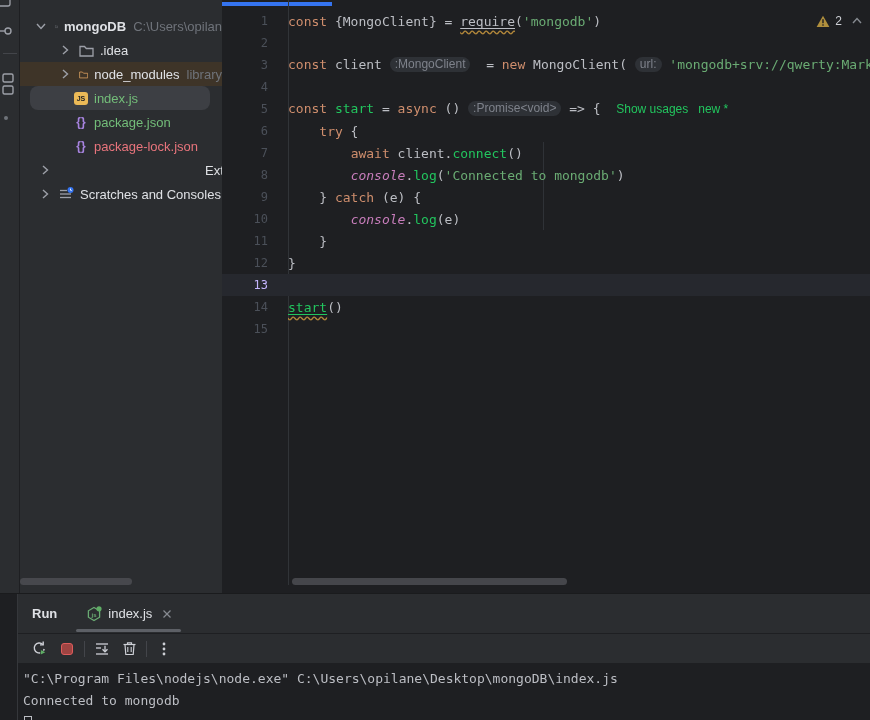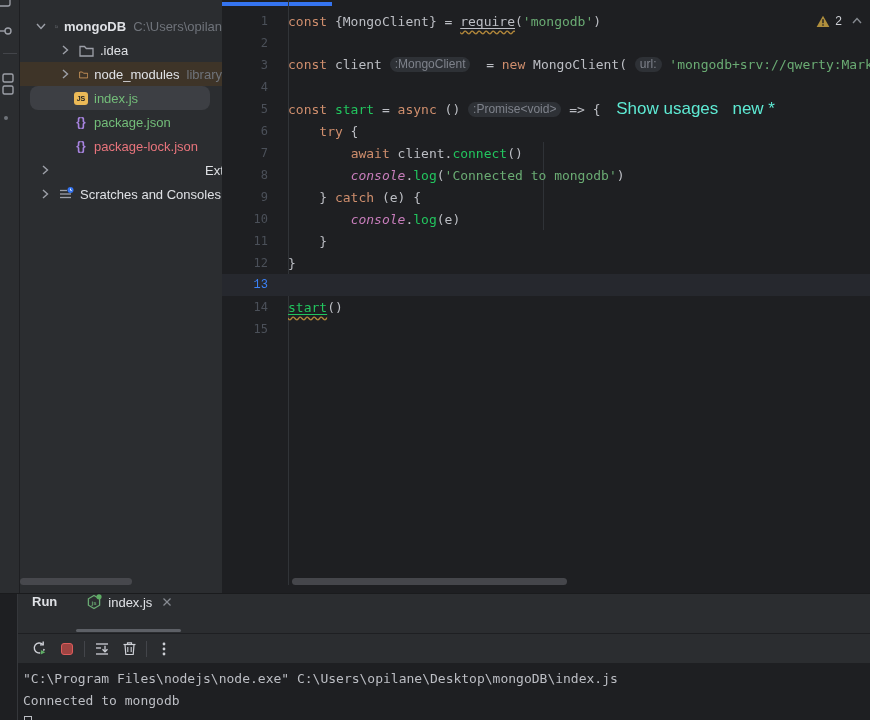--- a/index.html
+++ b/index.html
@@ -33,47 +33,47 @@
 
   
   #editor { position:absolute; left:222px; top:0; width:648px; height:585px; background:#1e1f22; overflow:hidden; }
   #tab-stripe { position:absolute; left:0; top:2px; width:110px; height:4px; background:#3574f0; }
   #gutter-border { position:absolute; left:66px; top:0; width:1px; height:585px; background:#313438; }
   #code-rows { position:absolute; left:0; top:10px; width:100%; }
   .crow { position:relative; height:22px; display:flex; align-items:center; }
   .crow.current { background:#26282e; }
   .lnum { flex:0 0 66px; text-align:right; padding-right:20px; color:#4b5059; font-size:12px;
           font-family:"DejaVu Sans Mono", monospace; }
-  .crow.current .lnum { color:#3b82f6;font-family:Liberation Mono, monospace; }
+  .crow.current .lnum { color:#c4b5fd; }
   .ctext { flex:1 1 auto; white-space:pre; font-family:"DejaVu Sans Mono", monospace; font-size:13px; color:#bcbec4; }
   .kw { color:#cf8e6d; }
   .str { color:#6aab73; }
   .fg { color:#bcbec4; }
   .fn { color:#22c55e; }
   .cls { color:#c77dbb; font-style:italic; }
   .u { text-decoration:underline; text-underline-offset:2px; }
   .wavy { text-decoration:underline wavy #b3883a; text-decoration-skip-ink:none; text-underline-offset:4px; }
   .chip { display:inline-block; font-family:"Liberation Sans", sans-serif; font-size:12px; line-height:15px;
           padding:0 5px; border-radius:8px; background:#2e3136; color:#7e828b; transform:translateY(-1px); }
-  .vision { font-family:"Liberation Sans", sans-serif; font-size:17px; color:#5eead4; }
+  .vision { font-family:"Liberation Sans", sans-serif; font-size:12px; color:#22c55e; }
   #indent-guide { position:absolute; left:321px; top:142px; width:1px; height:88px; background:#2f3237; }
   #warn-widget { position:absolute; right:6px; top:14px; display:flex; align-items:center; gap:5px;
                  color:#ced0d6; font-size:12px; }
 
   
   .hscroll { position:absolute; height:7px; top:578px; background:#4c4e52; border-radius:4px; opacity:0.85; }
   #proj-hscroll { left:20px; width:112px; }
   #editor-hscroll { left:292px; width:275px; }
 
   
   #run-panel { position:absolute; left:0; top:593px; width:870px; height:127px; background:#2b2d30;
                border-top:1px solid #1a1b1d; }
   #run-strip { position:absolute; left:0; top:0; width:18px; height:127px; background:#1e1f22;
                border-right:1px solid #35373b; }
-  #run-header { position:absolute; left:18px; top:0; right:0; height:39px; display:flex; align-items:flex-start; }
+  #run-header { position:absolute; left:18px; top:0; right:0; height:39px; display:flex; align-items:center; }
   #run-title { margin-left:14px; font-size:13px; font-weight:bold; color:#dfe1e5; }
   #run-tab { display:flex; align-items:center; margin-left:29px; gap:6px; font-size:13px; color:#dfe1e5; }
   #tab-underline { position:absolute; left:76px; top:35px; width:105px; height:3px; background:#5d6066; border-radius:2px; }
   #run-toolbar { position:absolute; left:18px; top:39px; right:0; height:31px; background:#2b2d30;
                  border-top:1px solid #1e1f22; border-bottom:1px solid #1e1f22; display:flex; align-items:center; }
   .tbtn { width:22px; height:22px; display:flex; align-items:center; justify-content:center; flex:0 0 auto; }
   .tdiv { width:1px; height:16px; background:#43454a; margin:0 6px; flex:0 0 auto; }
   #stop-glyph { width:12px; height:12px; background:#9e4442; border:1.5px solid #dd5c5c; border-radius:3px; }
   #run-console { position:absolute; left:18px; top:70px; right:0; height:57px; background:#1e1f22;
                  overflow:hidden; padding:4px 0 0 5px; }

